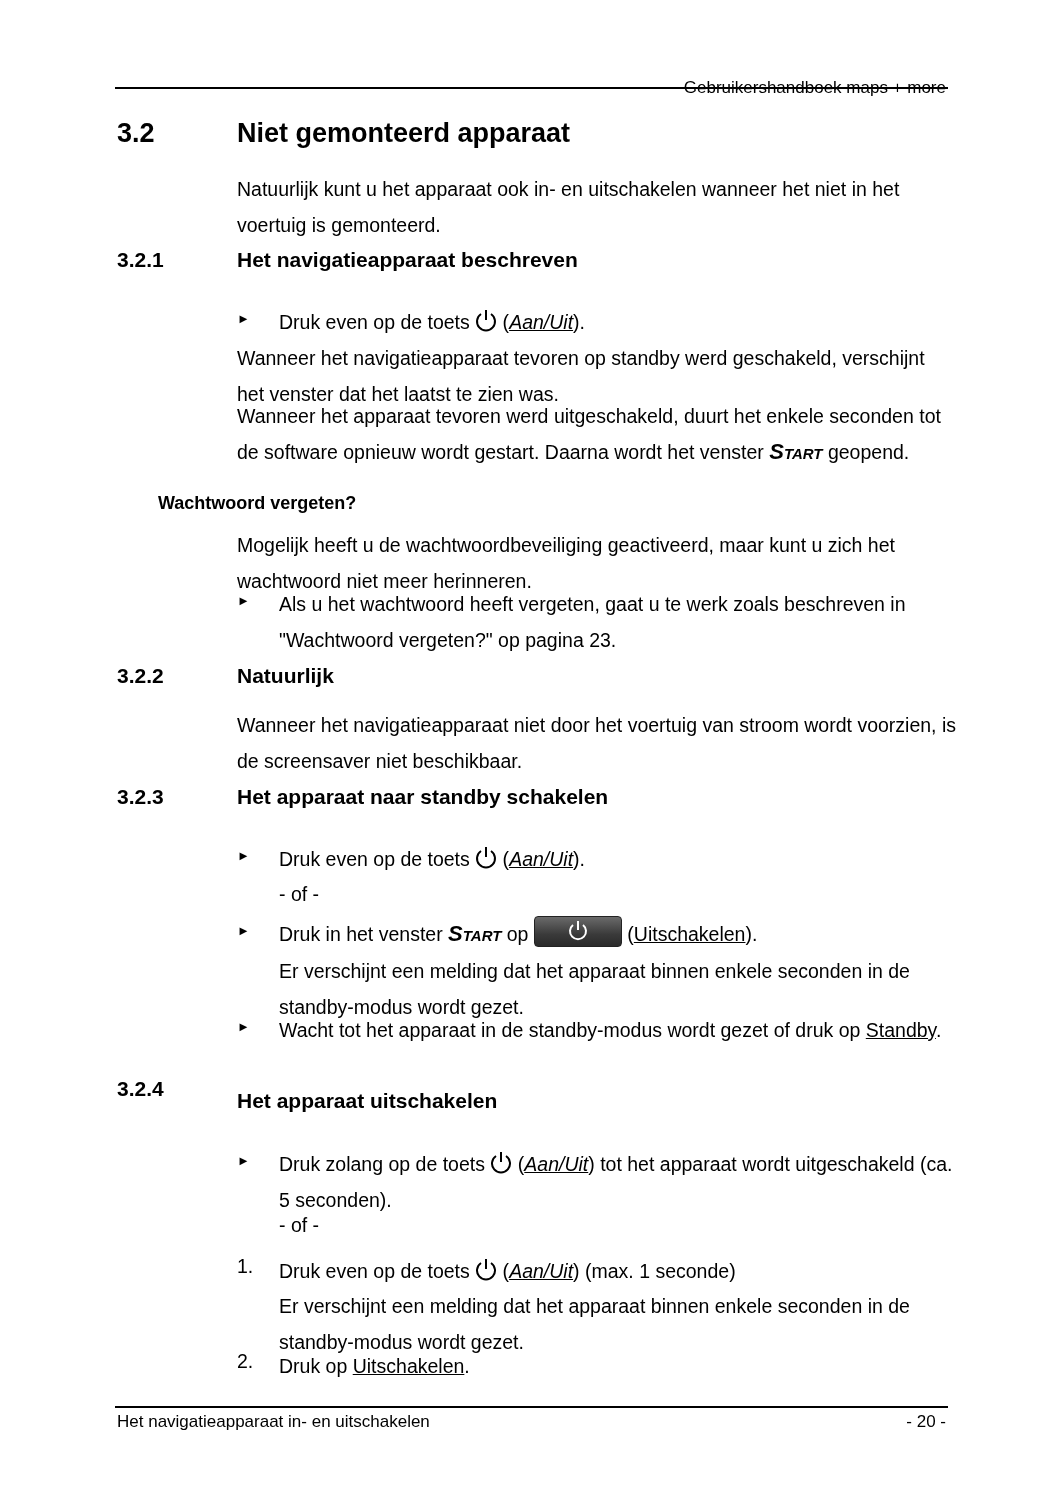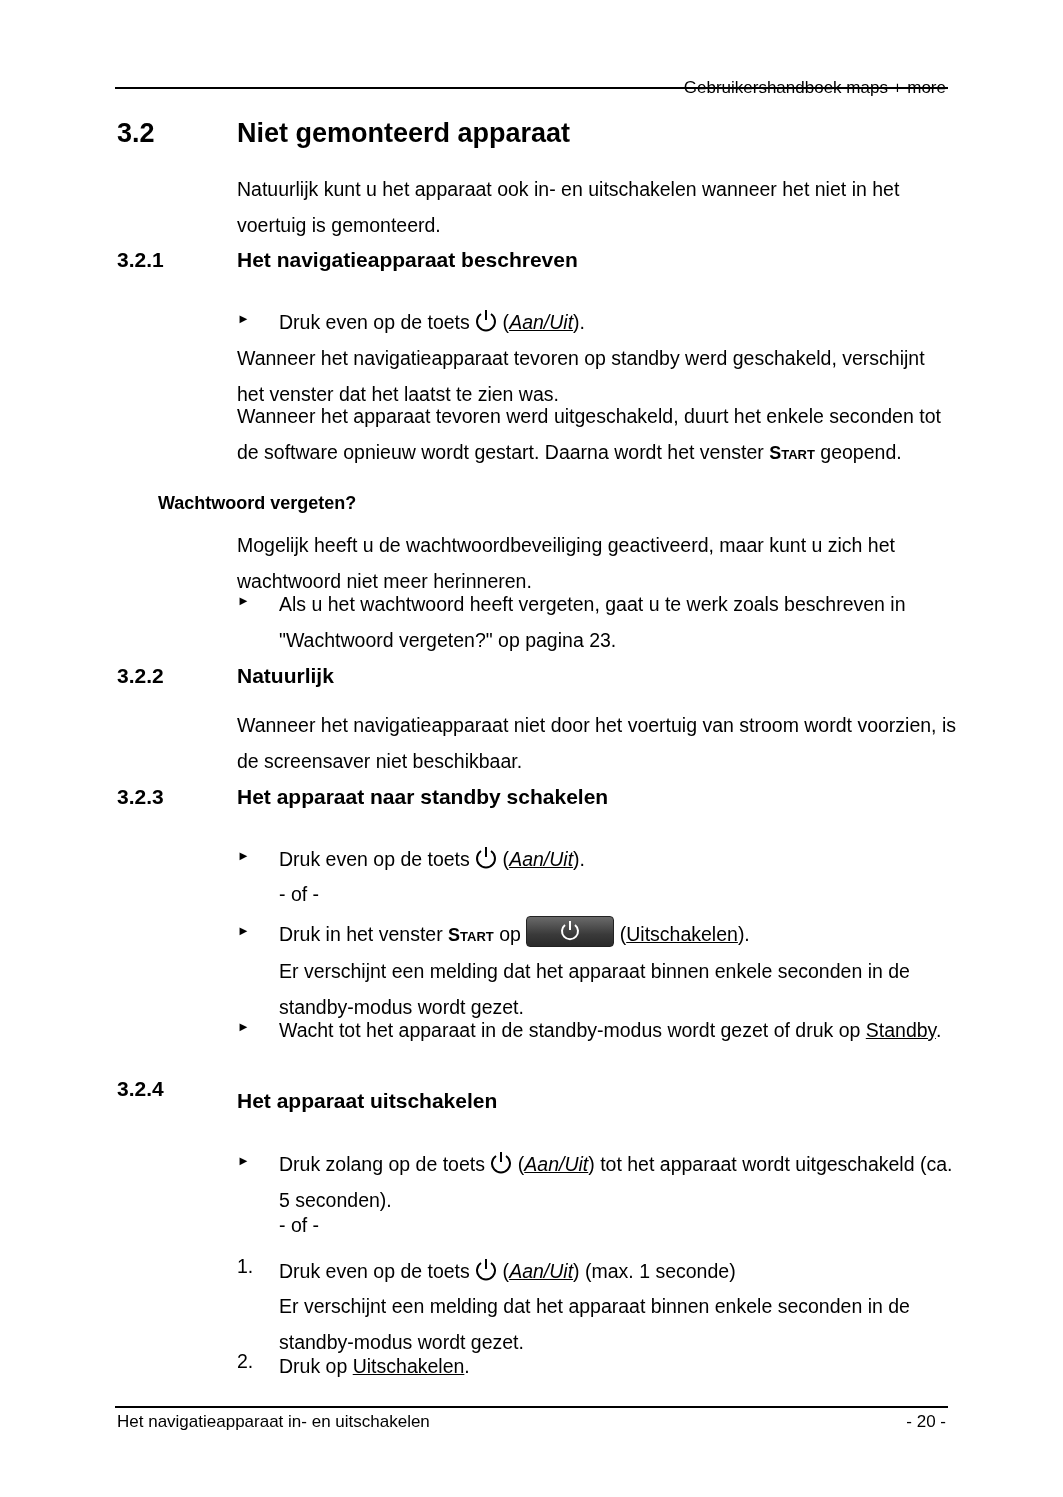--- a/index.html
+++ b/index.html
@@ -16,21 +16,21 @@
   .h3-num { position:absolute; left:117px; font-size:21px; font-weight:bold; }
   .h3-title { position:absolute; left:237px; font-size:21px; font-weight:bold; }
   .h4 { position:absolute; left:158px; font-size:18px; font-weight:bold; }
 
   .para { position:absolute; left:237px; width:720px; font-size:19.5px; line-height:36px; }
   .indent { left:259px; width:680px;margin-left:20px; }
   .bullet { position:absolute; left:237px; font-size:13px; line-height:26px; }
   .num { position:absolute; left:237px; font-size:19.5px; line-height:26px; }
   .link { text-decoration:underline; }
   .ilink { text-decoration:underline; font-style:italic; }
-  .smallcaps { font-variant:small-caps; font-weight:bold; font-size:18px; }
+  .smallcaps { font-variant:small-caps; font-weight:bold; font-size:22px;font-style:italic; }
   .pwr { display:inline-block; width:22px; height:24px; vertical-align:-4px; }
   .btn-shut { display:inline-block; width:86px; height:29px; vertical-align:-6px;
               background:linear-gradient(#6a6a6a,#3a3a3a 60%,#2a2a2a); border-radius:4px;
               border:1px solid #222; position:relative; }
   .btn-shut svg { position:absolute; left:31px; top:2px; }
 </style>
 </head>
 <body>
 
 <div class="header-text">Gebruikershandboek maps + more</div>

